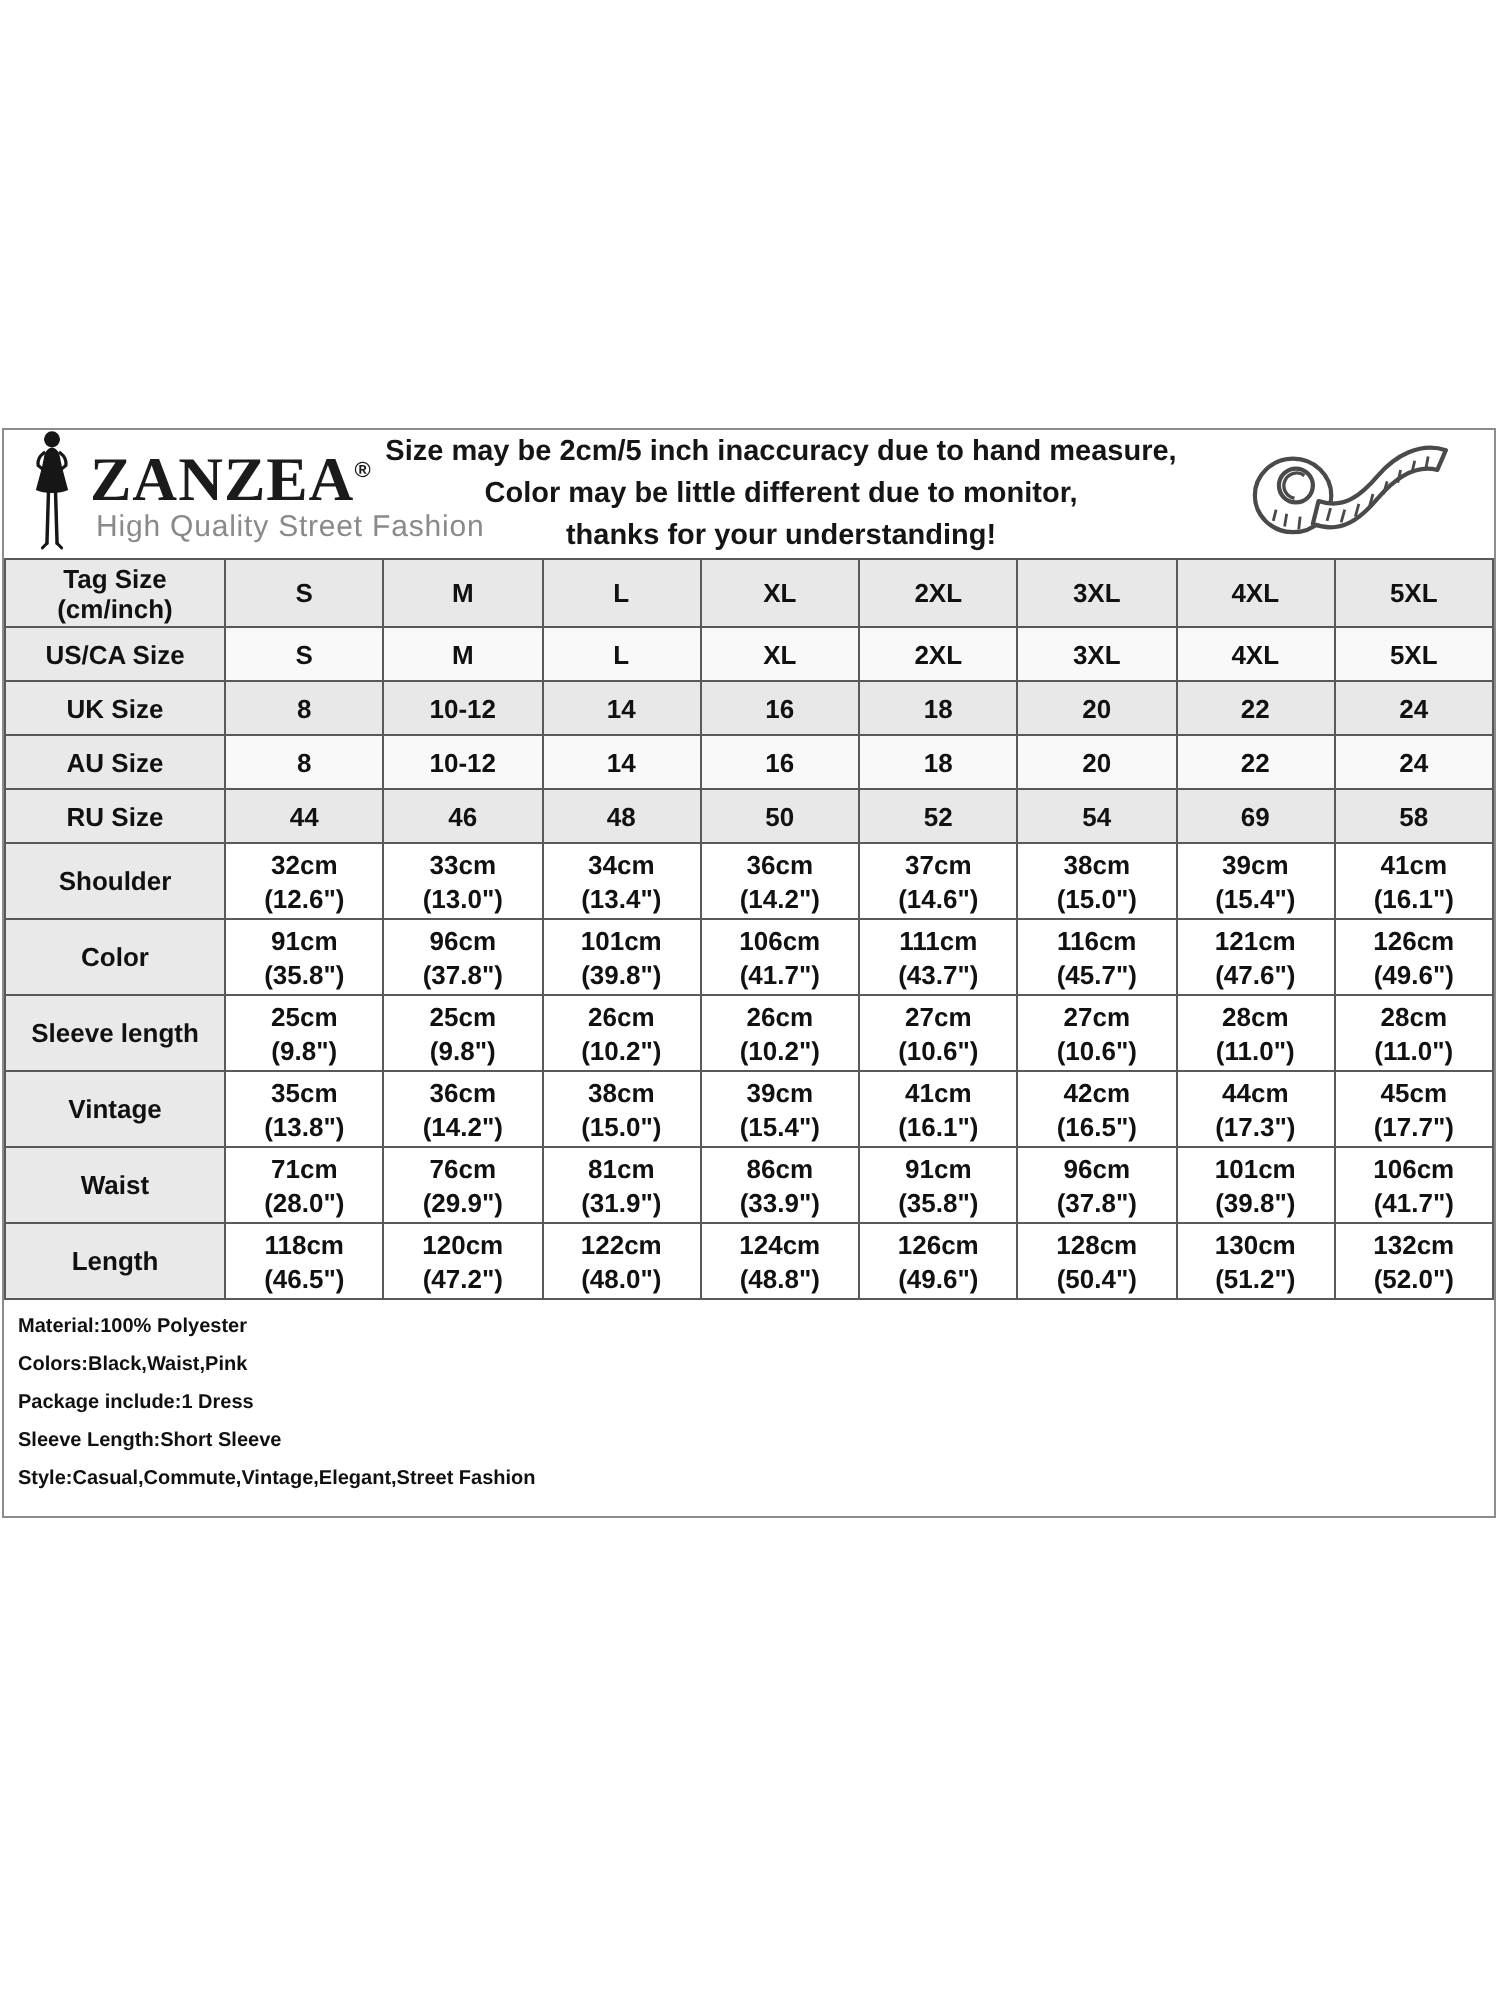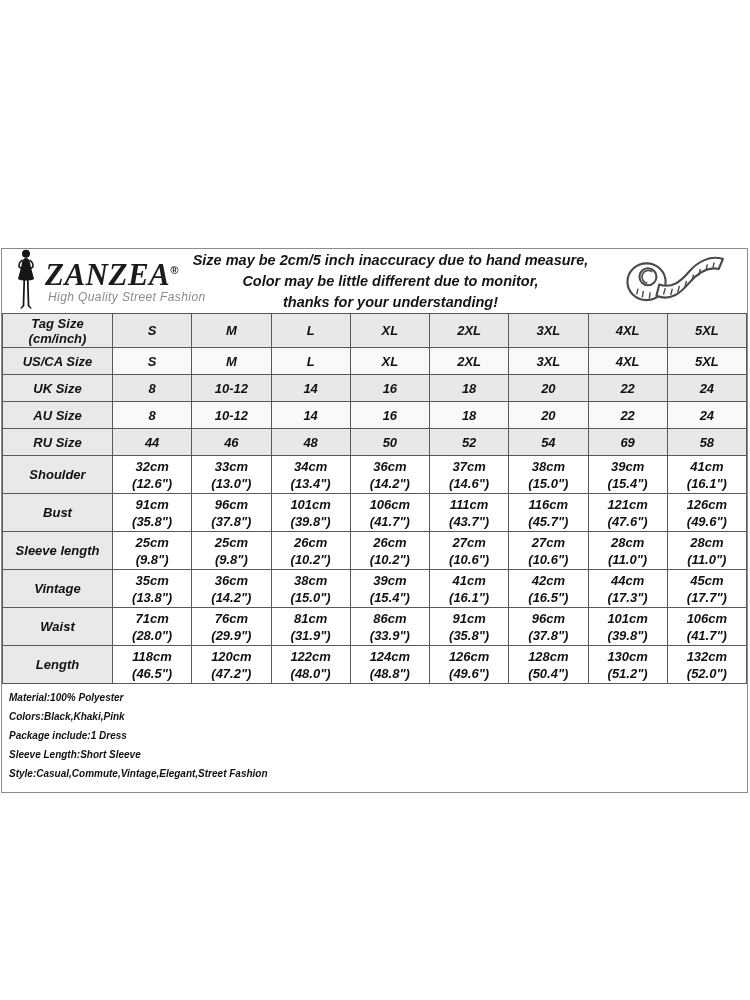--- a/index.html
+++ b/index.html
@@ -5,24 +5,23 @@
   * { box-sizing: border-box; margin: 0; padding: 0; }
   html, body { background: #ffffff; }
   body {
     width: 750px; height: 1000px;
     font-family: "Liberation Sans", sans-serif;
     color: #141414;
     position: relative;
   }
   .sheet {
     position: absolute;
-    top: 248px; left: 1px; right: 2px;
+    top: 214px; left: 1px; right: 2px;
     border: 1px solid #8c8c8c;
     background: #fca5a5;
-    font-style: italic;
   }
 
   
   .header-band {
     display: flex;
     align-items: center;
     height: 64px;
     background: #fff;
   }
   .logo-box {
@@ -37,21 +36,21 @@
   .brand-name {
     font-family: "Liberation Serif", serif;
     font-weight: bold;
     font-size: 31px;
     letter-spacing: 0.5px;
     color: #1b1b1b;
     white-space: nowrap;
   }
   .brand-reg { font-size: 11px; vertical-align: super; font-family: "Liberation Sans", sans-serif; }
   .brand-tagline {
-    font-size: 12px;
+    font-size: 15px;
     color: #8a8a8a;
     letter-spacing: 0.4px;
     margin-top: 1px;
     padding-left: 3px;
     white-space: nowrap;
   }
   .disclaimer {
     flex: 1;
     text-align: center;
     font-weight: bold;
@@ -220,21 +219,21 @@
           <td class="value-cell">32cm<br>(12.6")</td>
           <td class="value-cell">33cm<br>(13.0")</td>
           <td class="value-cell">34cm<br>(13.4")</td>
           <td class="value-cell">36cm<br>(14.2")</td>
           <td class="value-cell">37cm<br>(14.6")</td>
           <td class="value-cell">38cm<br>(15.0")</td>
           <td class="value-cell">39cm<br>(15.4")</td>
           <td class="value-cell">41cm<br>(16.1")</td>
         </tr>
         <tr class="measure-row">
-          <td class="label-cell">Bust</td>
+          <td class="label-cell">Color</td>
           <td class="value-cell">91cm<br>(35.8")</td>
           <td class="value-cell">96cm<br>(37.8")</td>
           <td class="value-cell">101cm<br>(39.8")</td>
           <td class="value-cell">106cm<br>(41.7")</td>
           <td class="value-cell">111cm<br>(43.7")</td>
           <td class="value-cell">116cm<br>(45.7")</td>
           <td class="value-cell">121cm<br>(47.6")</td>
           <td class="value-cell">126cm<br>(49.6")</td>
         </tr>
         <tr class="measure-row">
@@ -279,19 +278,19 @@
           <td class="value-cell">126cm<br>(49.6")</td>
           <td class="value-cell">128cm<br>(50.4")</td>
           <td class="value-cell">130cm<br>(51.2")</td>
           <td class="value-cell">132cm<br>(52.0")</td>
         </tr>
       </tbody>
   </table>
 
   <div class="product-info">
       <div class="info-line">Material:100% Polyester</div>
-      <div class="info-line">Colors:Black,Khaki,Pink</div>
+      <div class="info-line">Colors:Black,Waist,Pink</div>
       <div class="info-line">Package include:1 Dress</div>
       <div class="info-line">Sleeve Length:Short Sleeve</div>
       <div class="info-line">Style:Casual,Commute,Vintage,Elegant,Street Fashion</div>
     </div>
 
 </div>
 
 </body></html>

